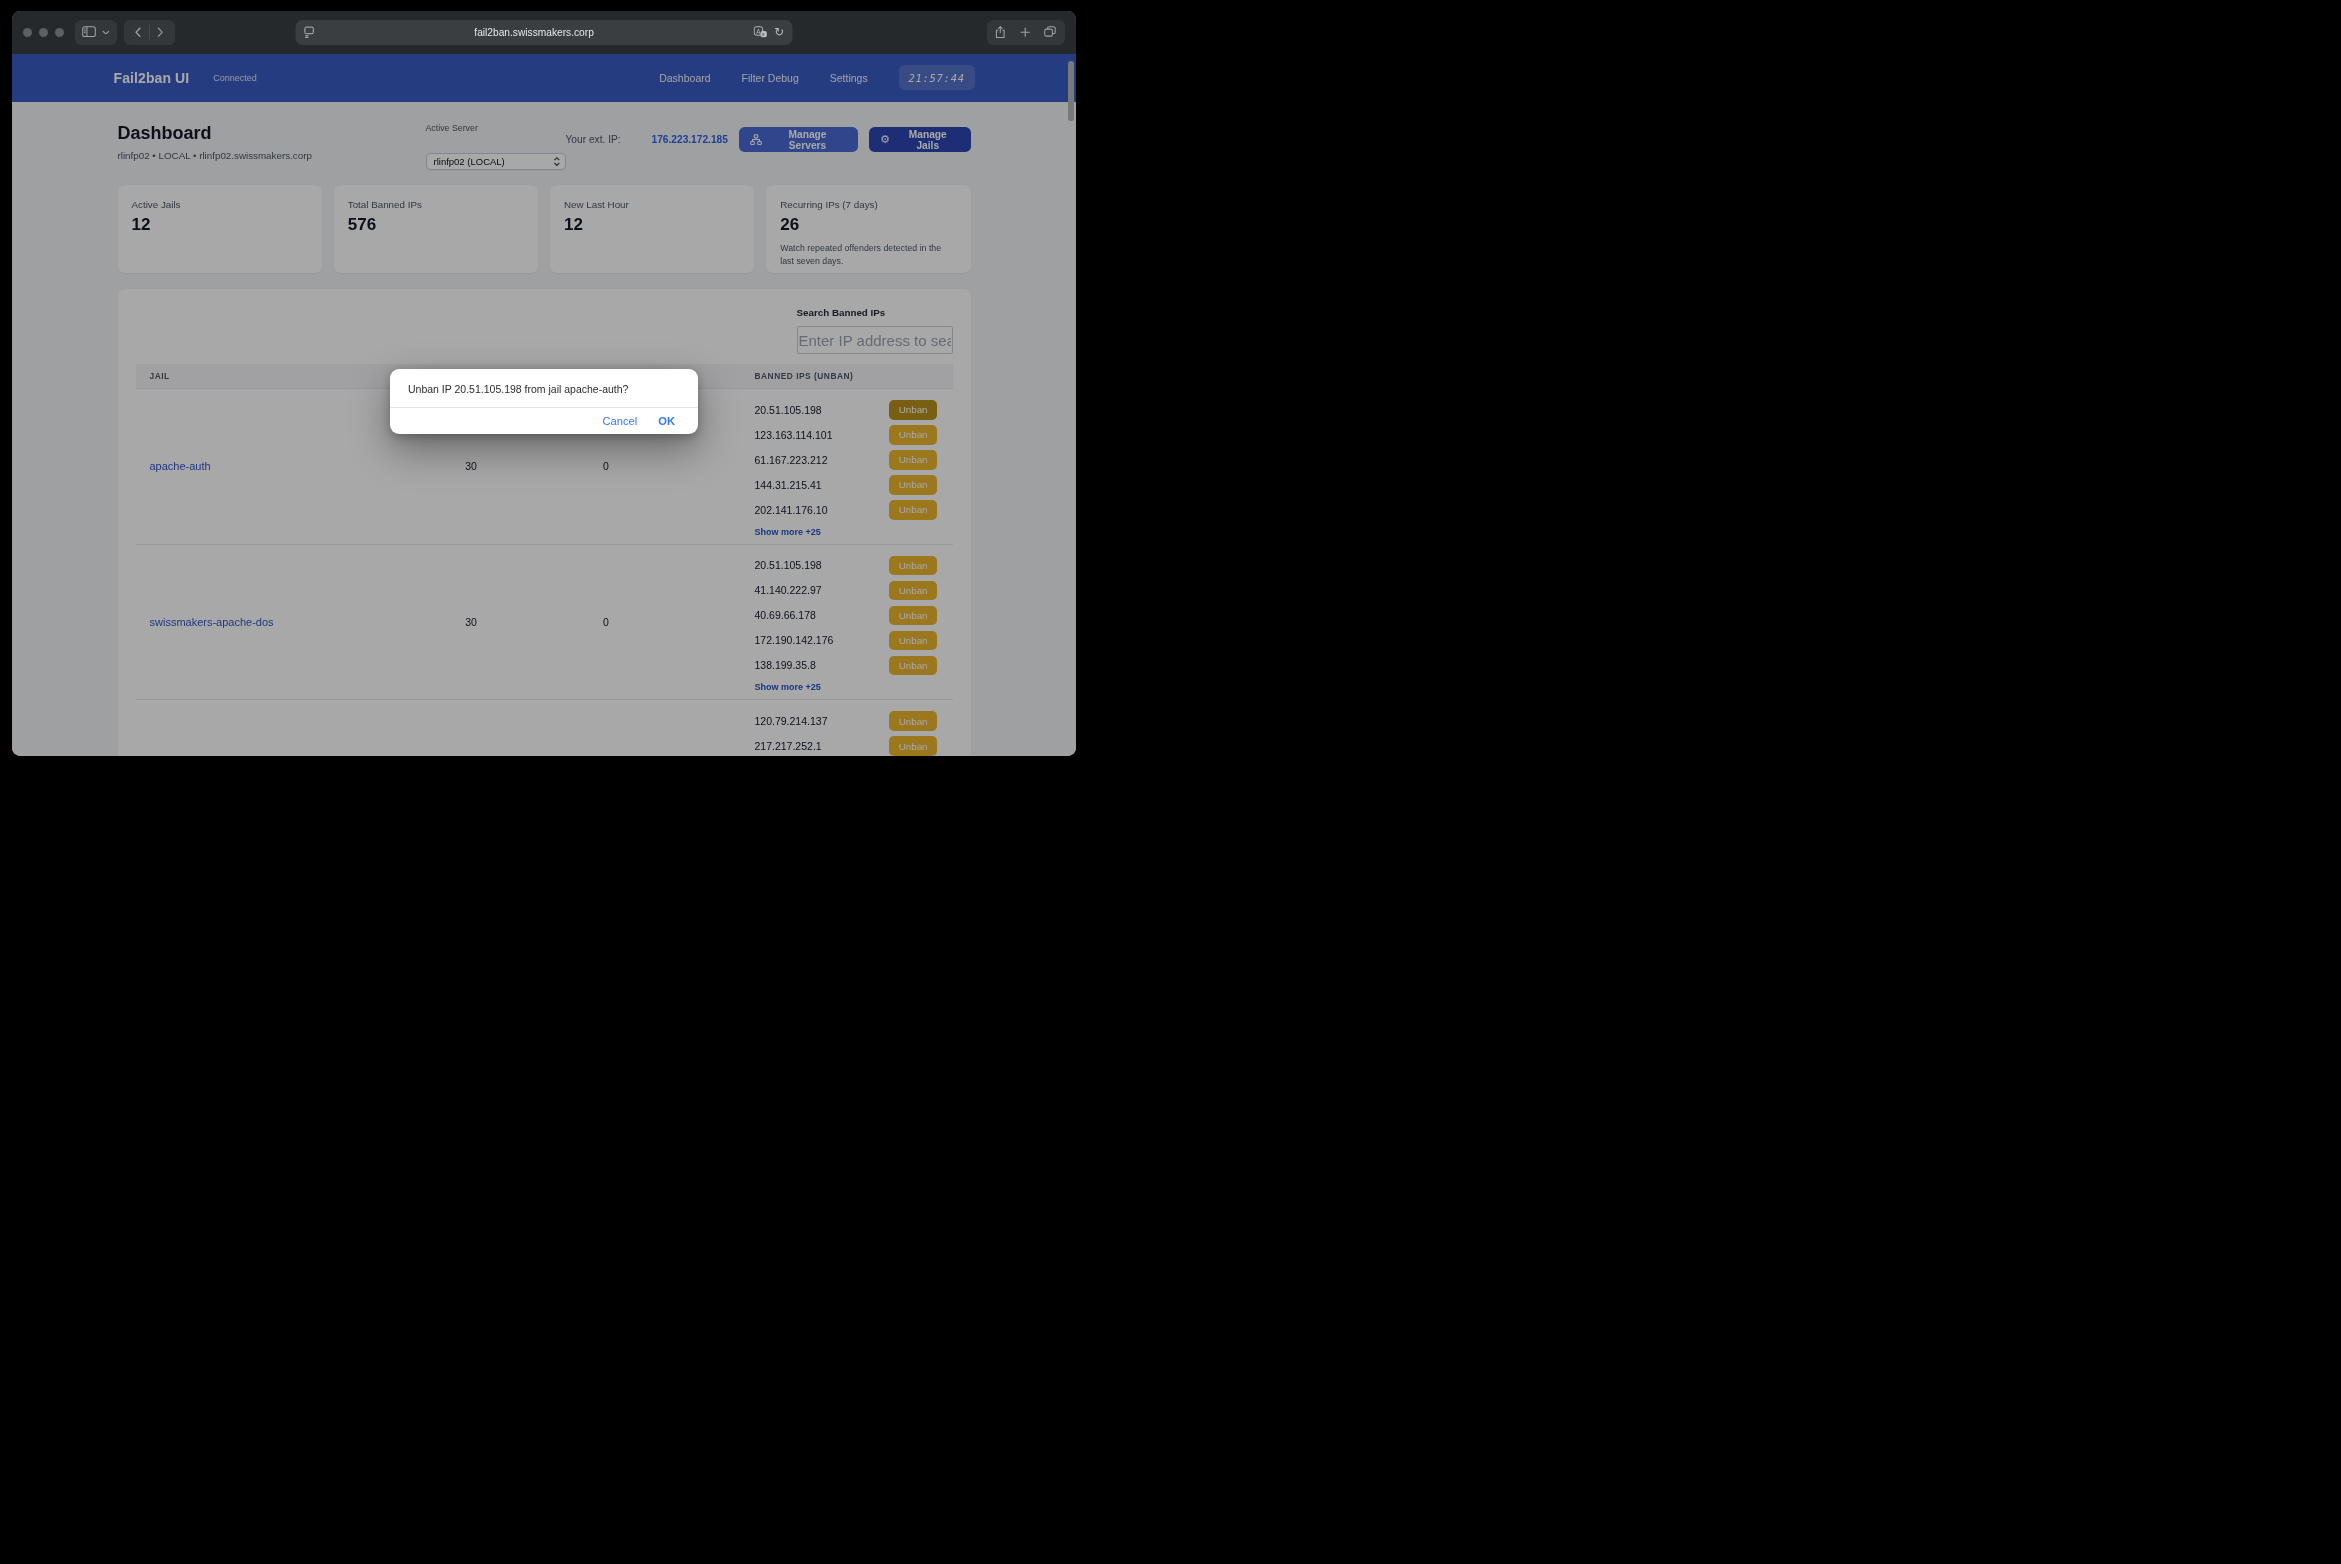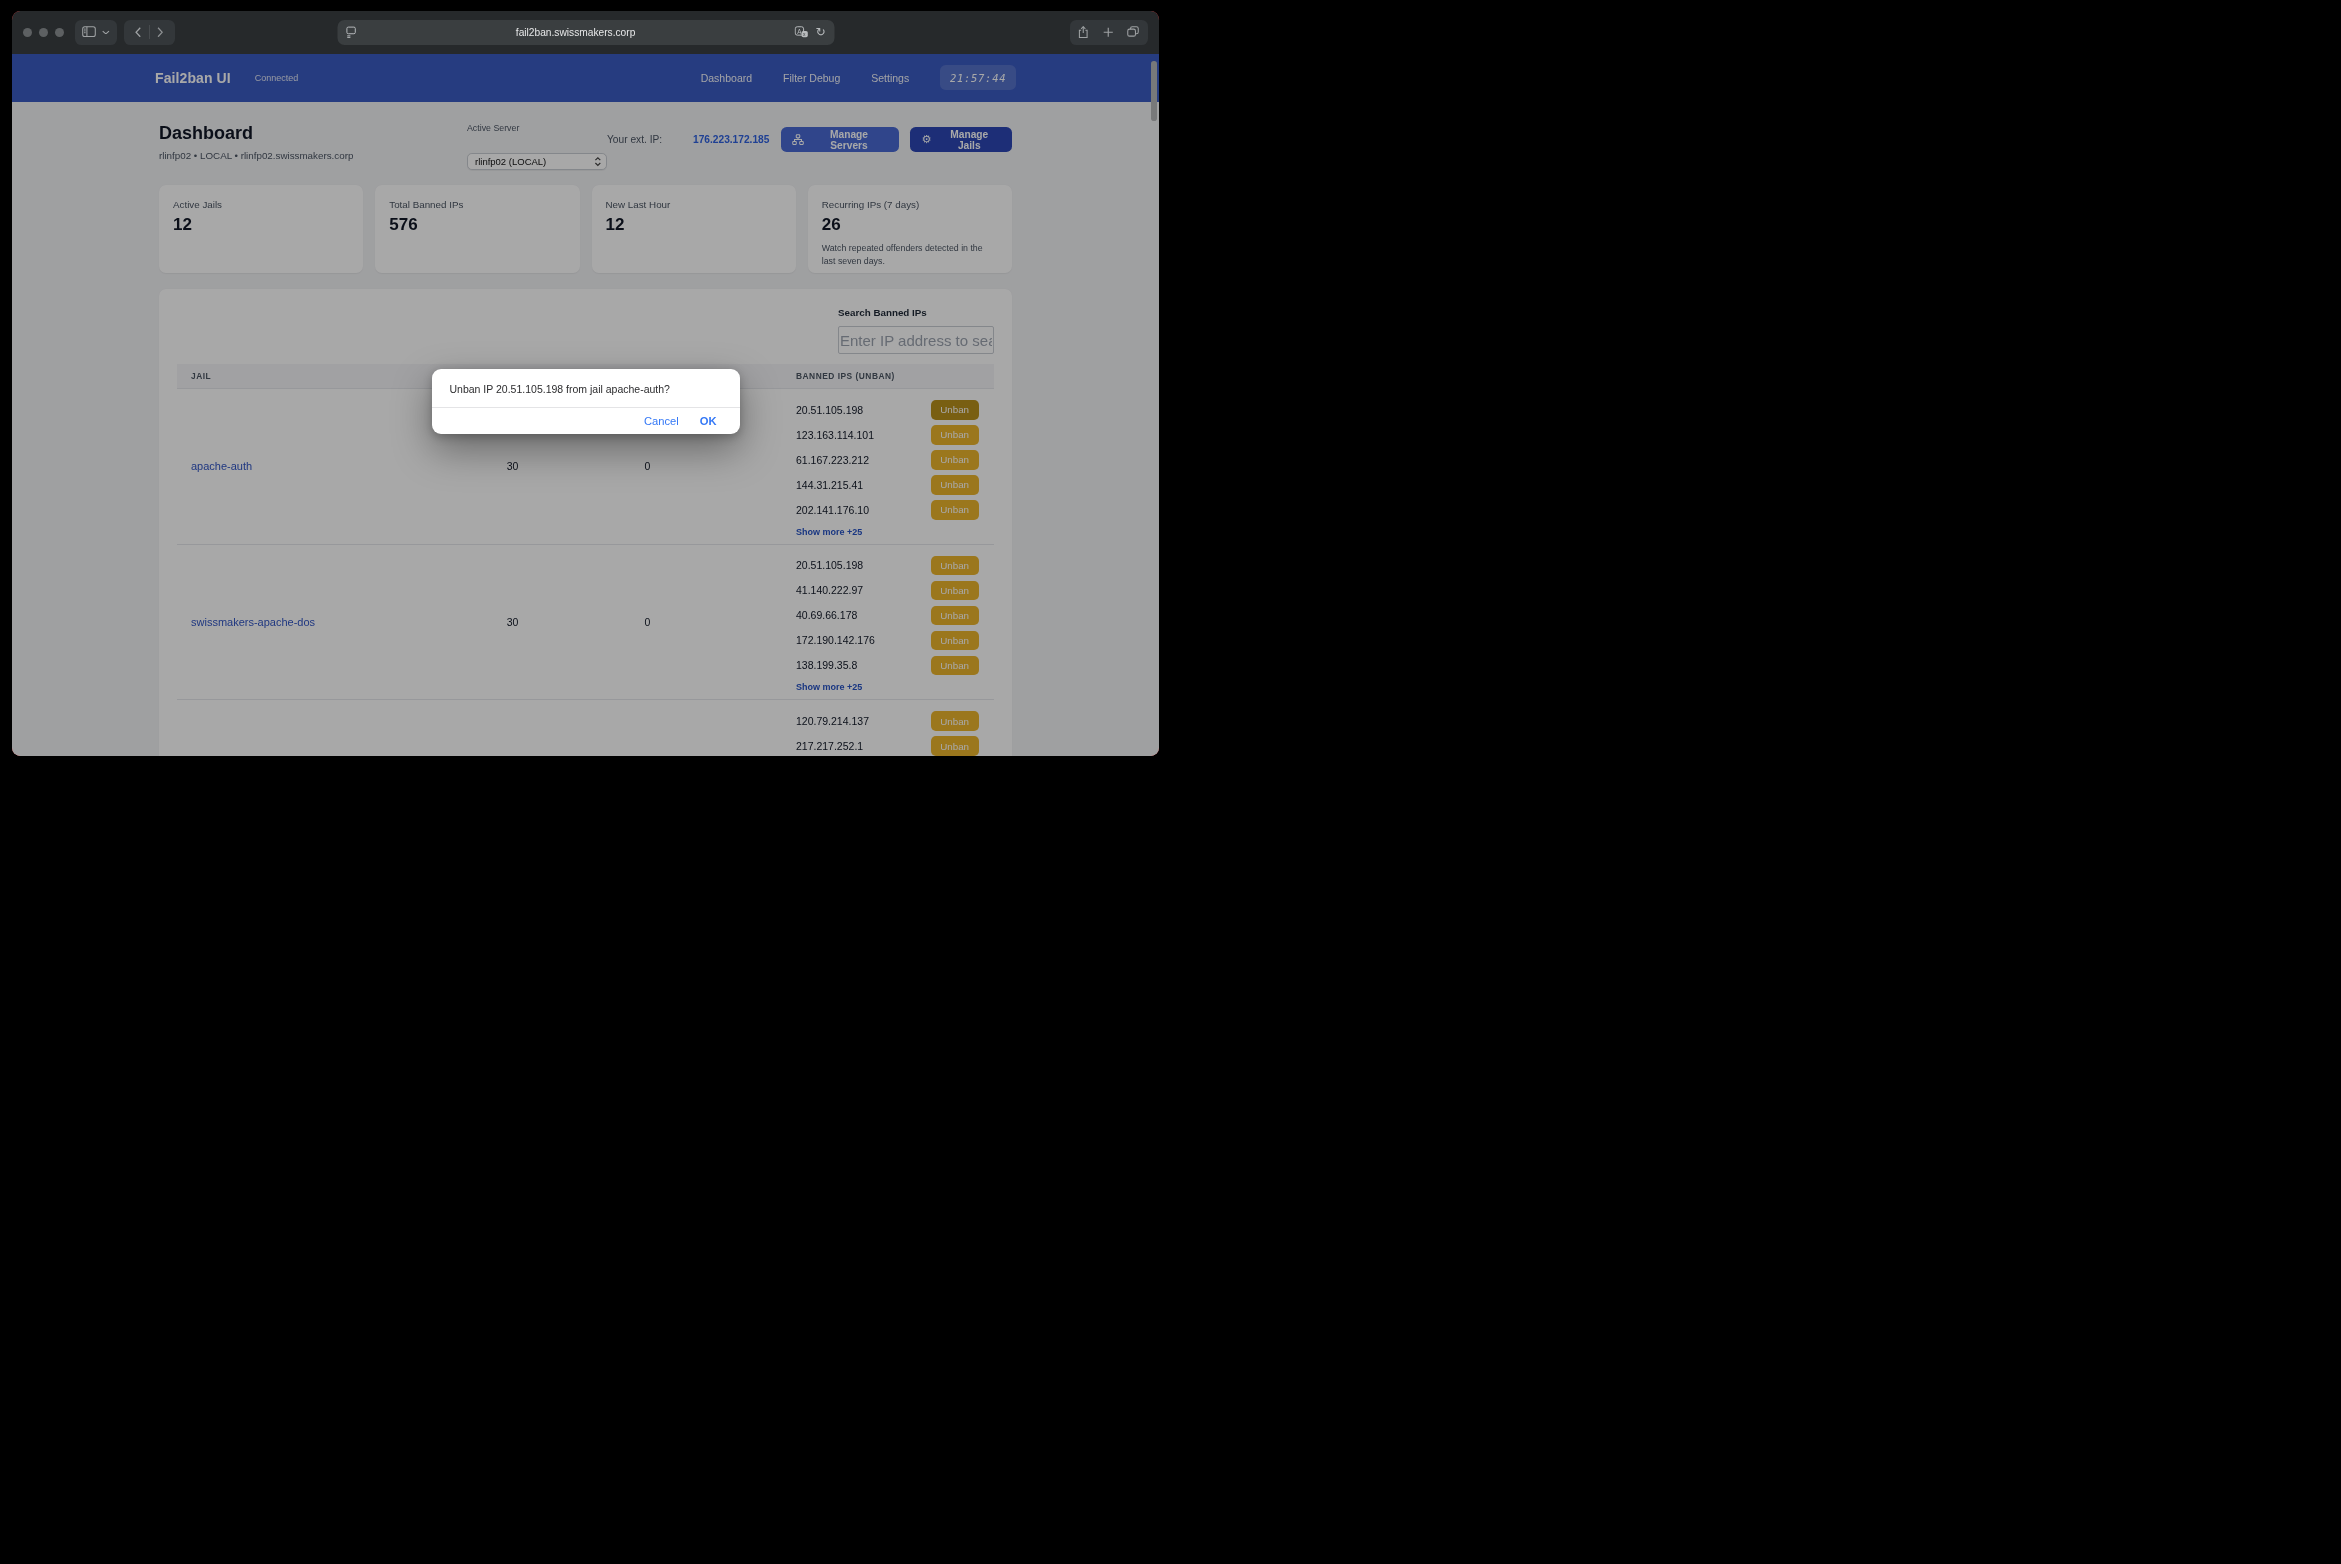--- a/index.html
+++ b/index.html
@@ -1,20 +1,20 @@
 <!DOCTYPE html>
 <html style="font-size:11.2px"><head>
 <meta charset="utf-8">
 <style>
   * { box-sizing: border-box; margin: 0; padding: 0; }
   html,body { width:1171px; height:782px; background:#000; font-family:"Liberation Sans","DejaVu Sans",sans-serif; }
   body { position:relative; overflow:hidden; }
 
   
-  .window { position:absolute; left:12px; top:10.5px; width:1147px; height:745px;
+  .window { position:absolute; left:12px; top:10.5px; width:1064px; height:745px;
             border-radius:8.4px; overflow:hidden; background:#ef4444; display:flex; flex-direction:column; }
 
   
   .chrome { height:43px; flex:none; background:#26292b; display:flex; align-items:center; padding:0 11.2px; position:relative; }
   .traffic { display:flex; gap:7px; margin-right:11.2px; }
   .traffic .dot { width:9px; height:9px; border-radius:50%; background:#5d6062; }
   .pill { background:#33373a; border-radius:6.3px; height:25px; display:flex; align-items:center; }
   .pill.sidebar { padding:0 7px; gap:5.6px; margin-right:7px; }
   .pill.navbtns { padding:0 4.2px; }
   .navbtn { width:21px; height:21px; display:flex; align-items:center; justify-content:center; }

